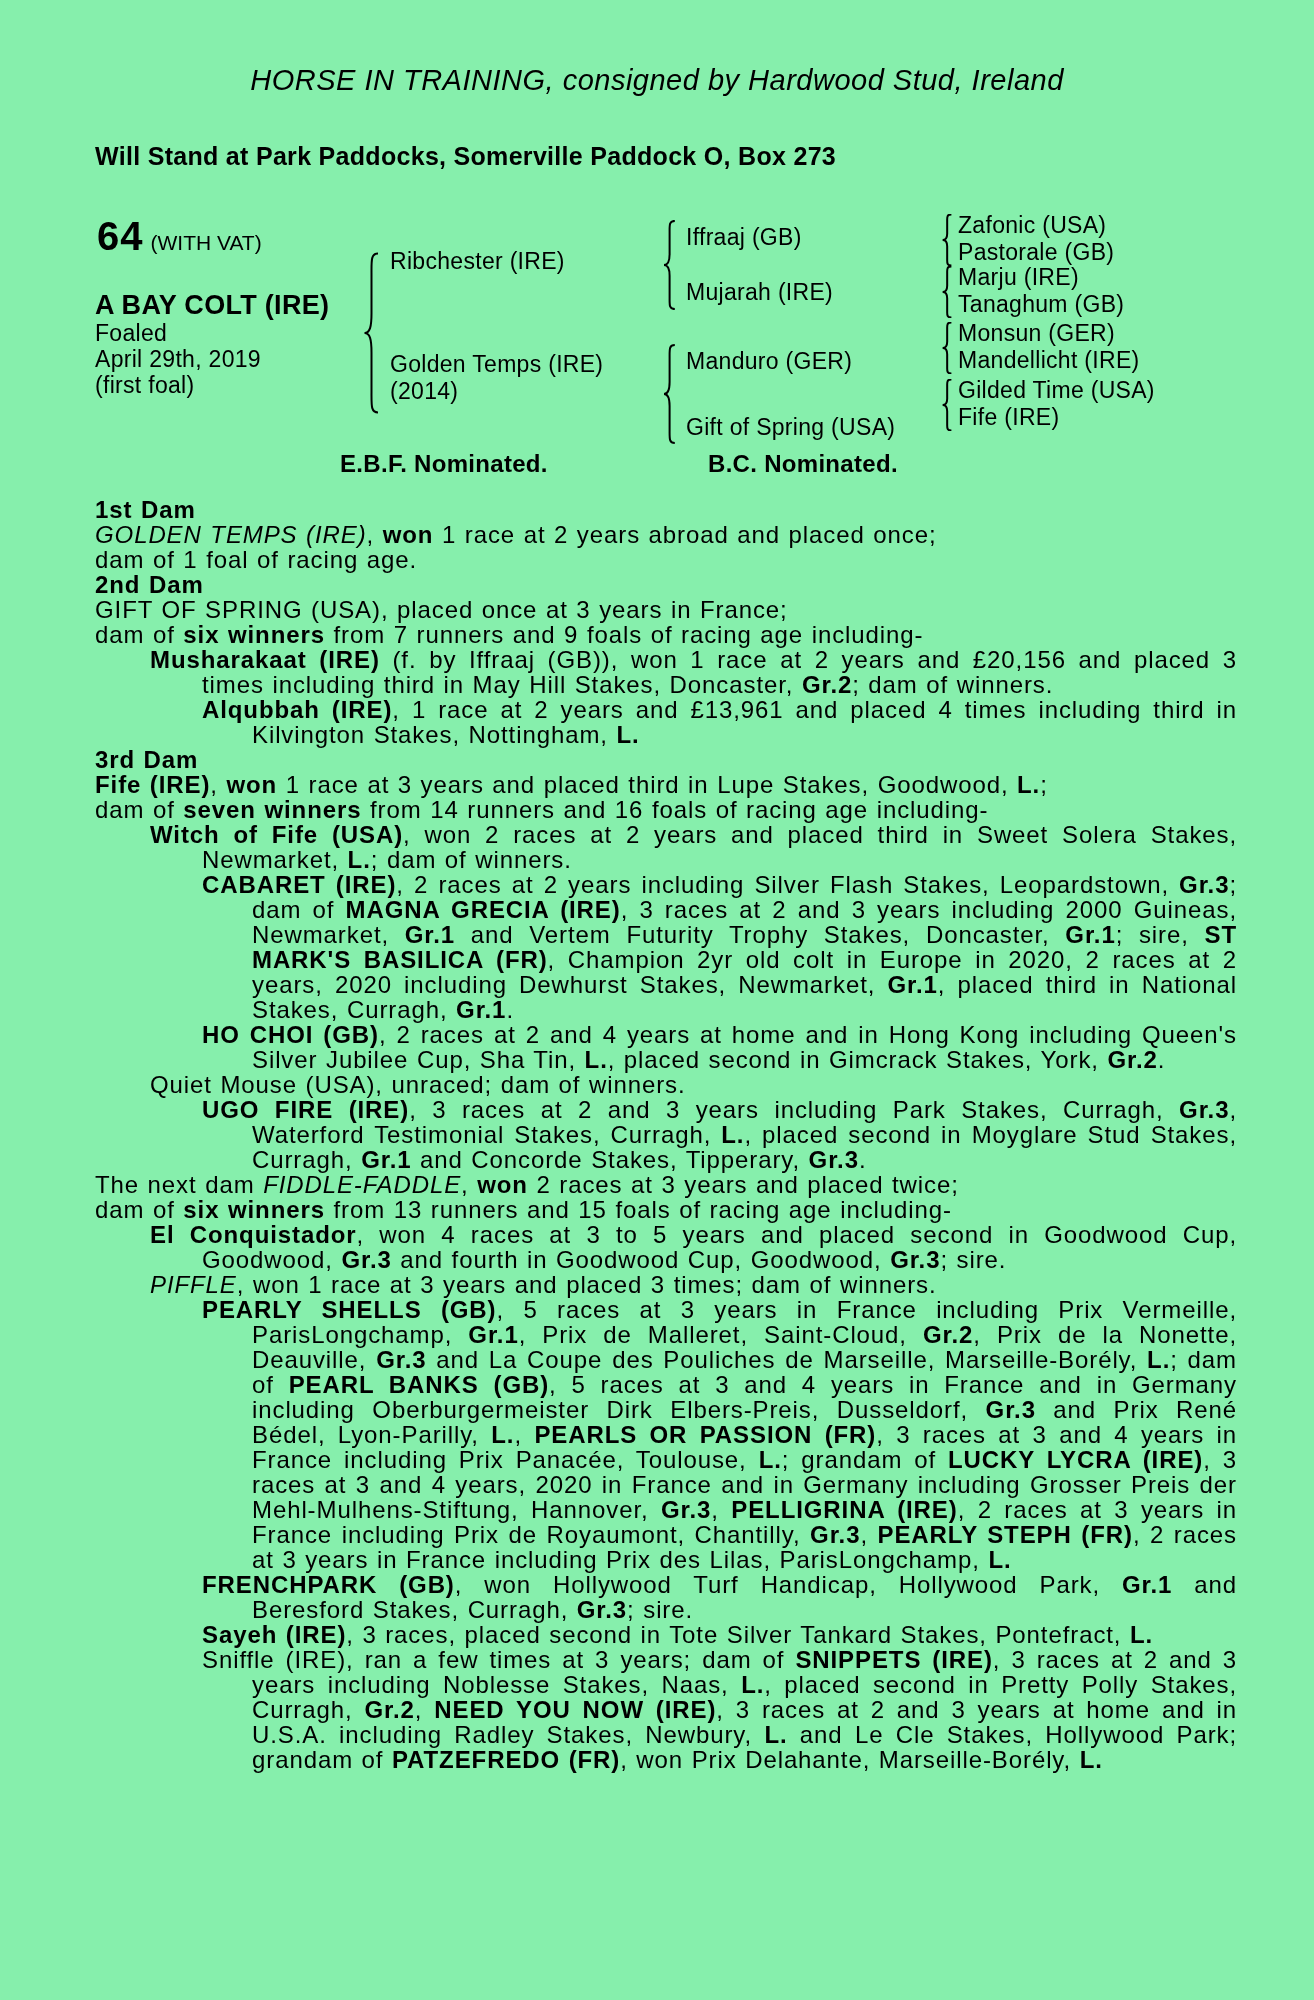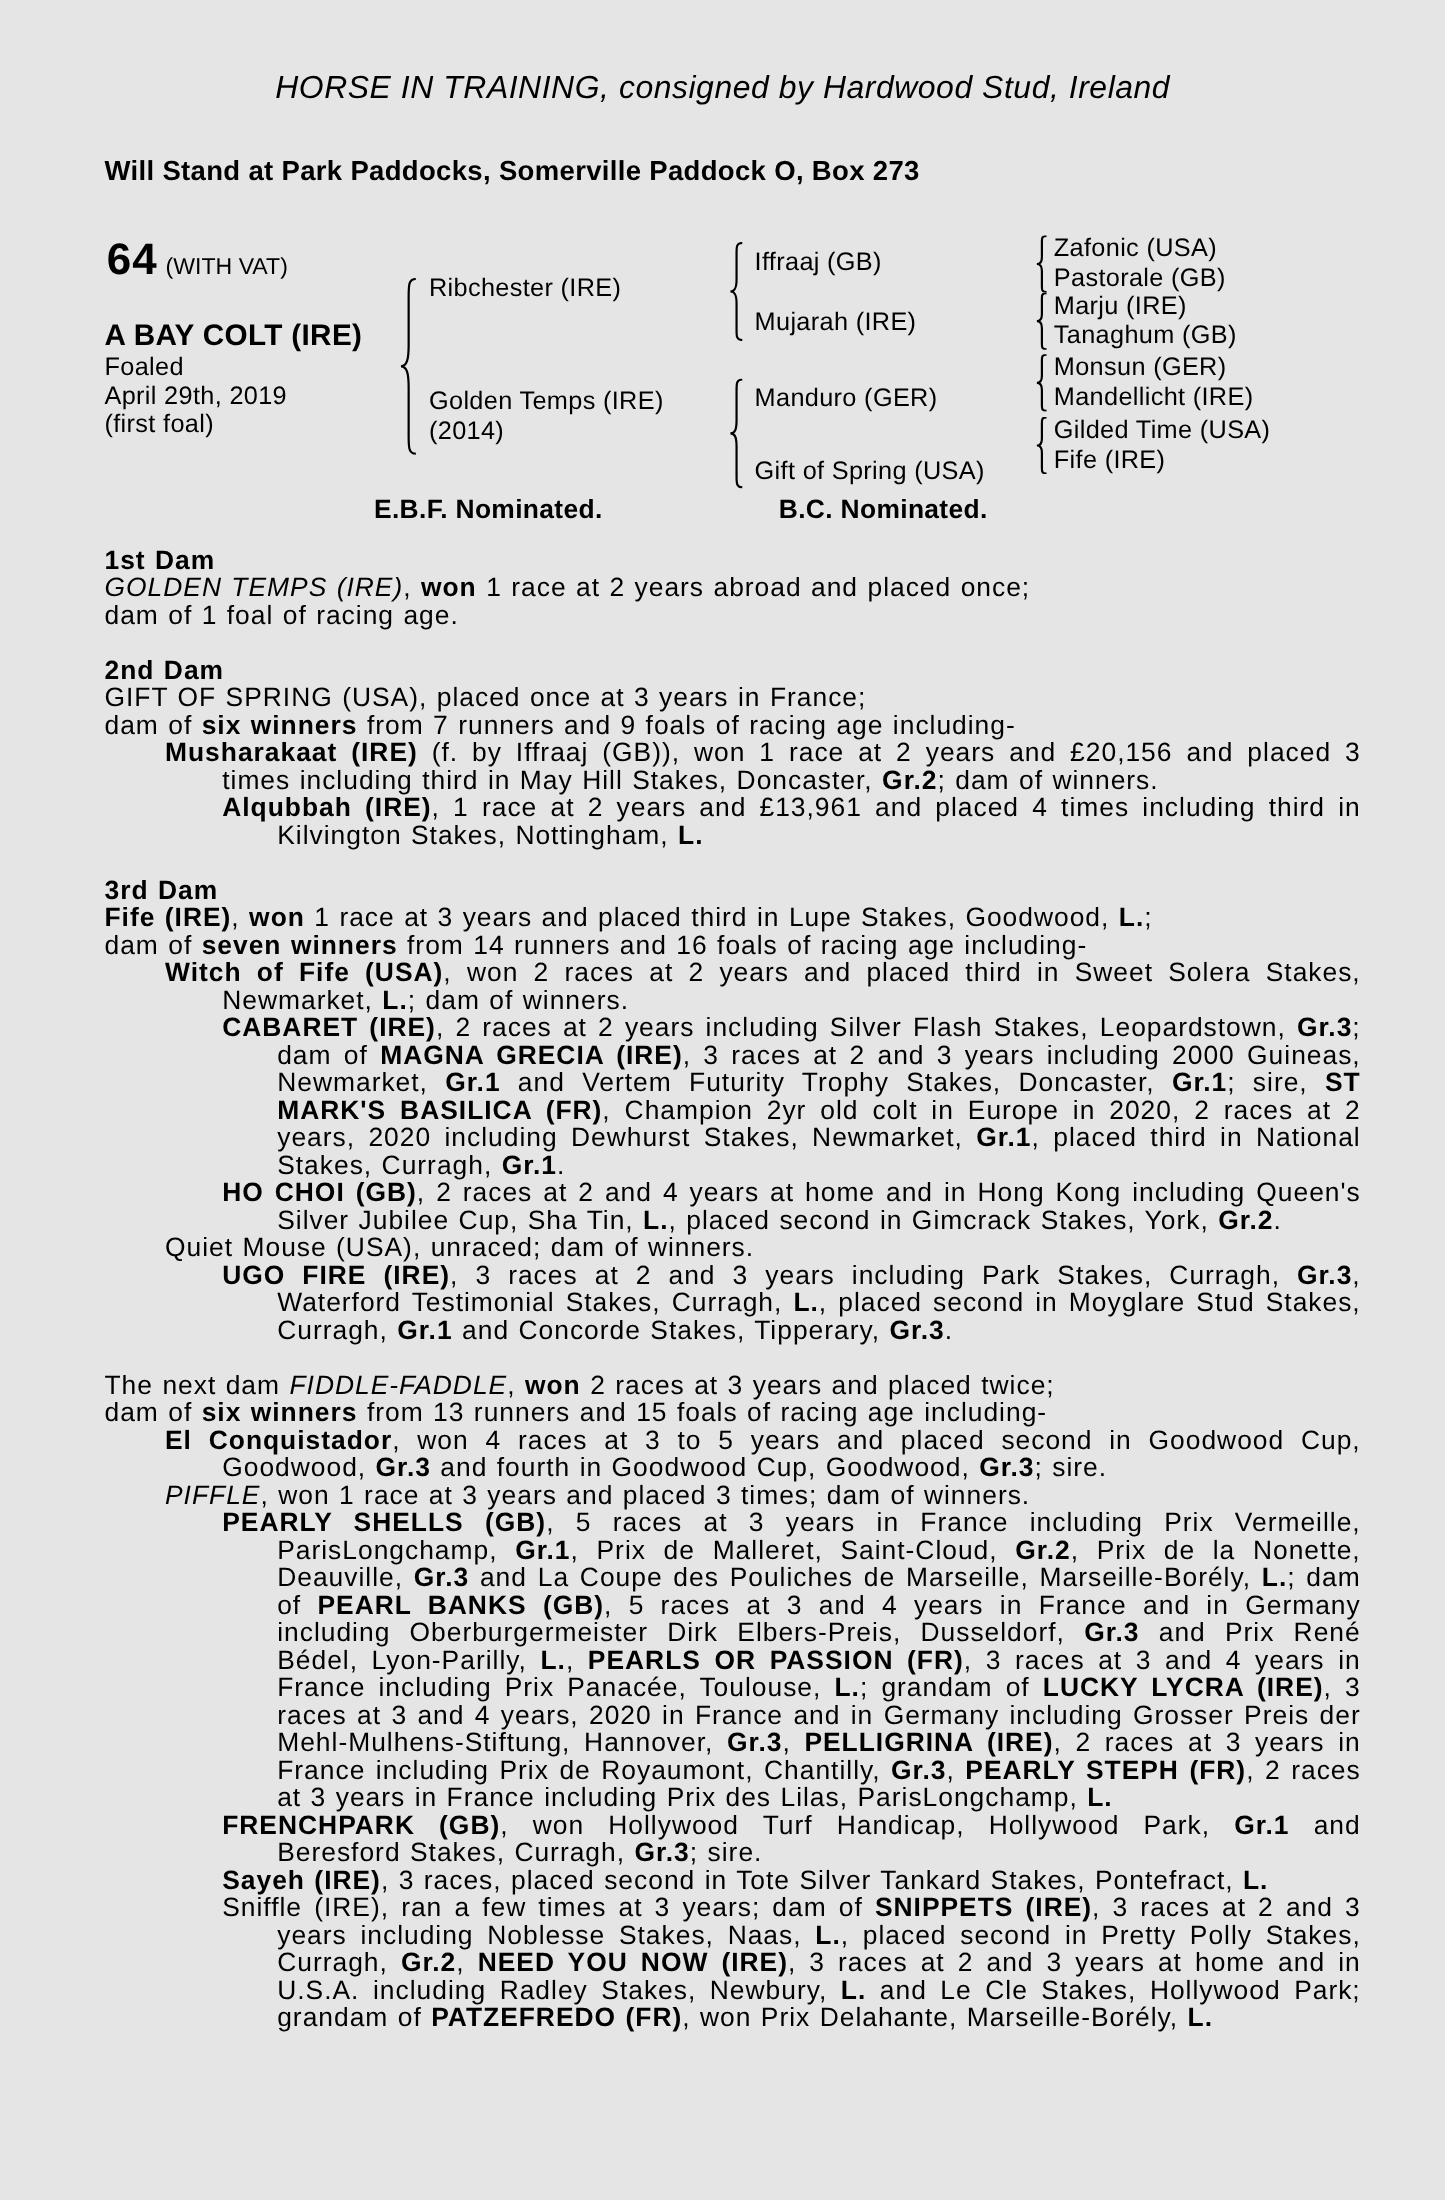--- a/index.html
+++ b/index.html
@@ -1,17 +1,17 @@
 <!DOCTYPE html>
 <html><head>
 <meta charset="utf-8">
 <style>
   html,body{margin:0;padding:0;background:#ffffff;}
   .page{
-    position:relative;width:1314px;height:2000px;background:#e5e5e5;color:#000;
+    position:relative;width:1314px;height:2000px;background:#86efac;color:#000;
     font-family:"Liberation Sans","DejaVu Sans",sans-serif;overflow:hidden;
   }
   .title{
     position:absolute;top:64px;left:0;width:100%;text-align:center;
     font-style:italic;font-size:29px;letter-spacing:.5px;white-space:nowrap;
   }
   .stand{
     position:absolute;top:142px;left:95px;font-weight:700;font-size:25px;letter-spacing:.3px;
     white-space:nowrap;
   }
@@ -38,21 +38,21 @@
   .br-g2{left:941px;top:58px;width:13px;height:52px;}
   .br-g3{left:941px;top:114px;width:13px;height:52px;}
   .br-g4{left:941px;top:171px;width:13px;height:52px;}
   .nom{font-weight:700;font-size:24px;letter-spacing:.3px;}
   .nom-ebf{left:340px;top:242px;}
   .nom-bc{left:708px;top:242px;}
   .content{
     position:absolute;left:95px;top:497px;width:1142px;
     font-size:24px;line-height:25px;letter-spacing:.9px;word-spacing:1px;
   }
-  .sec{margin-top:25px;}
+  .sec{}
   .sec:first-child{margin-top:0;}
   .sec-h{font-weight:700;}
   p.para{margin:0;text-align:justify;}
   .ind1{padding-left:107px;text-indent:-52px;}
   .ind2{padding-left:157px;text-indent:-50px;}
   .b{font-weight:700;}
   .i{font-style:italic;}
 </style>
 </head>
 <body>

